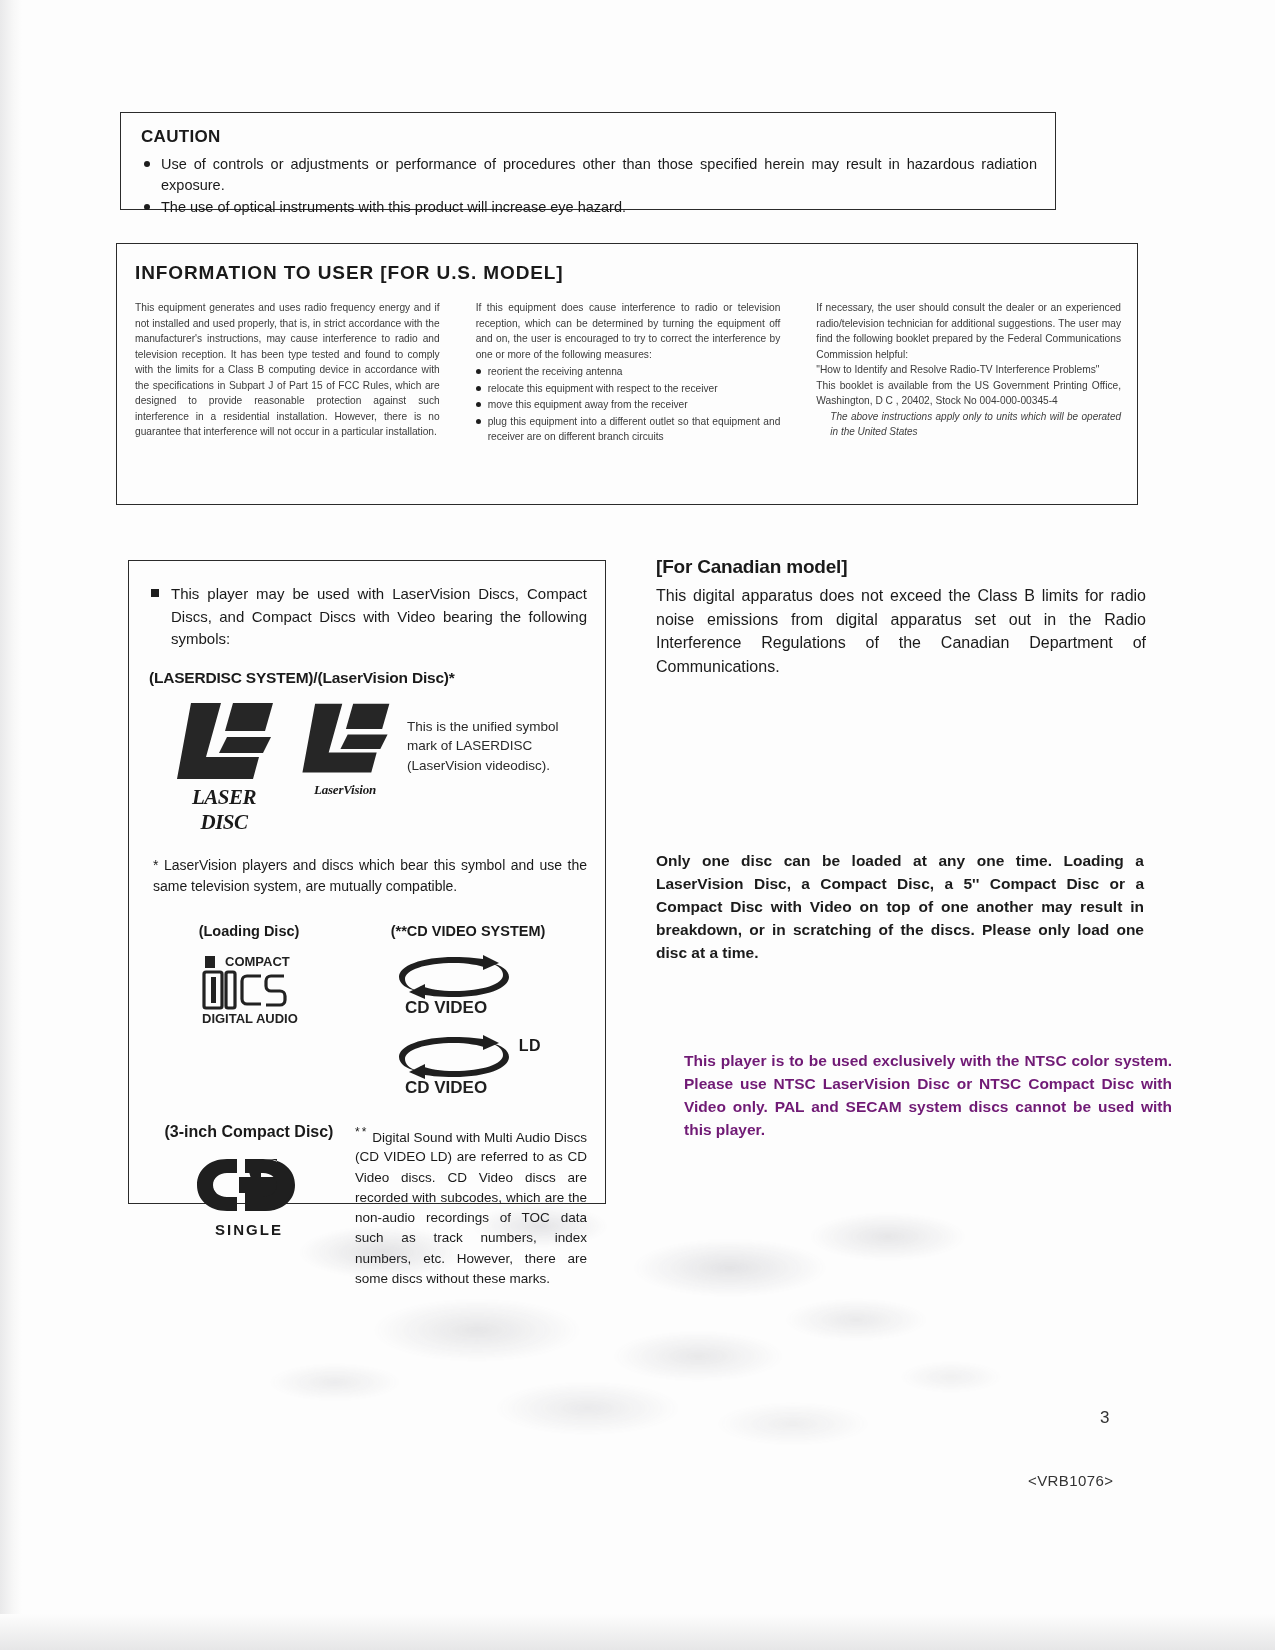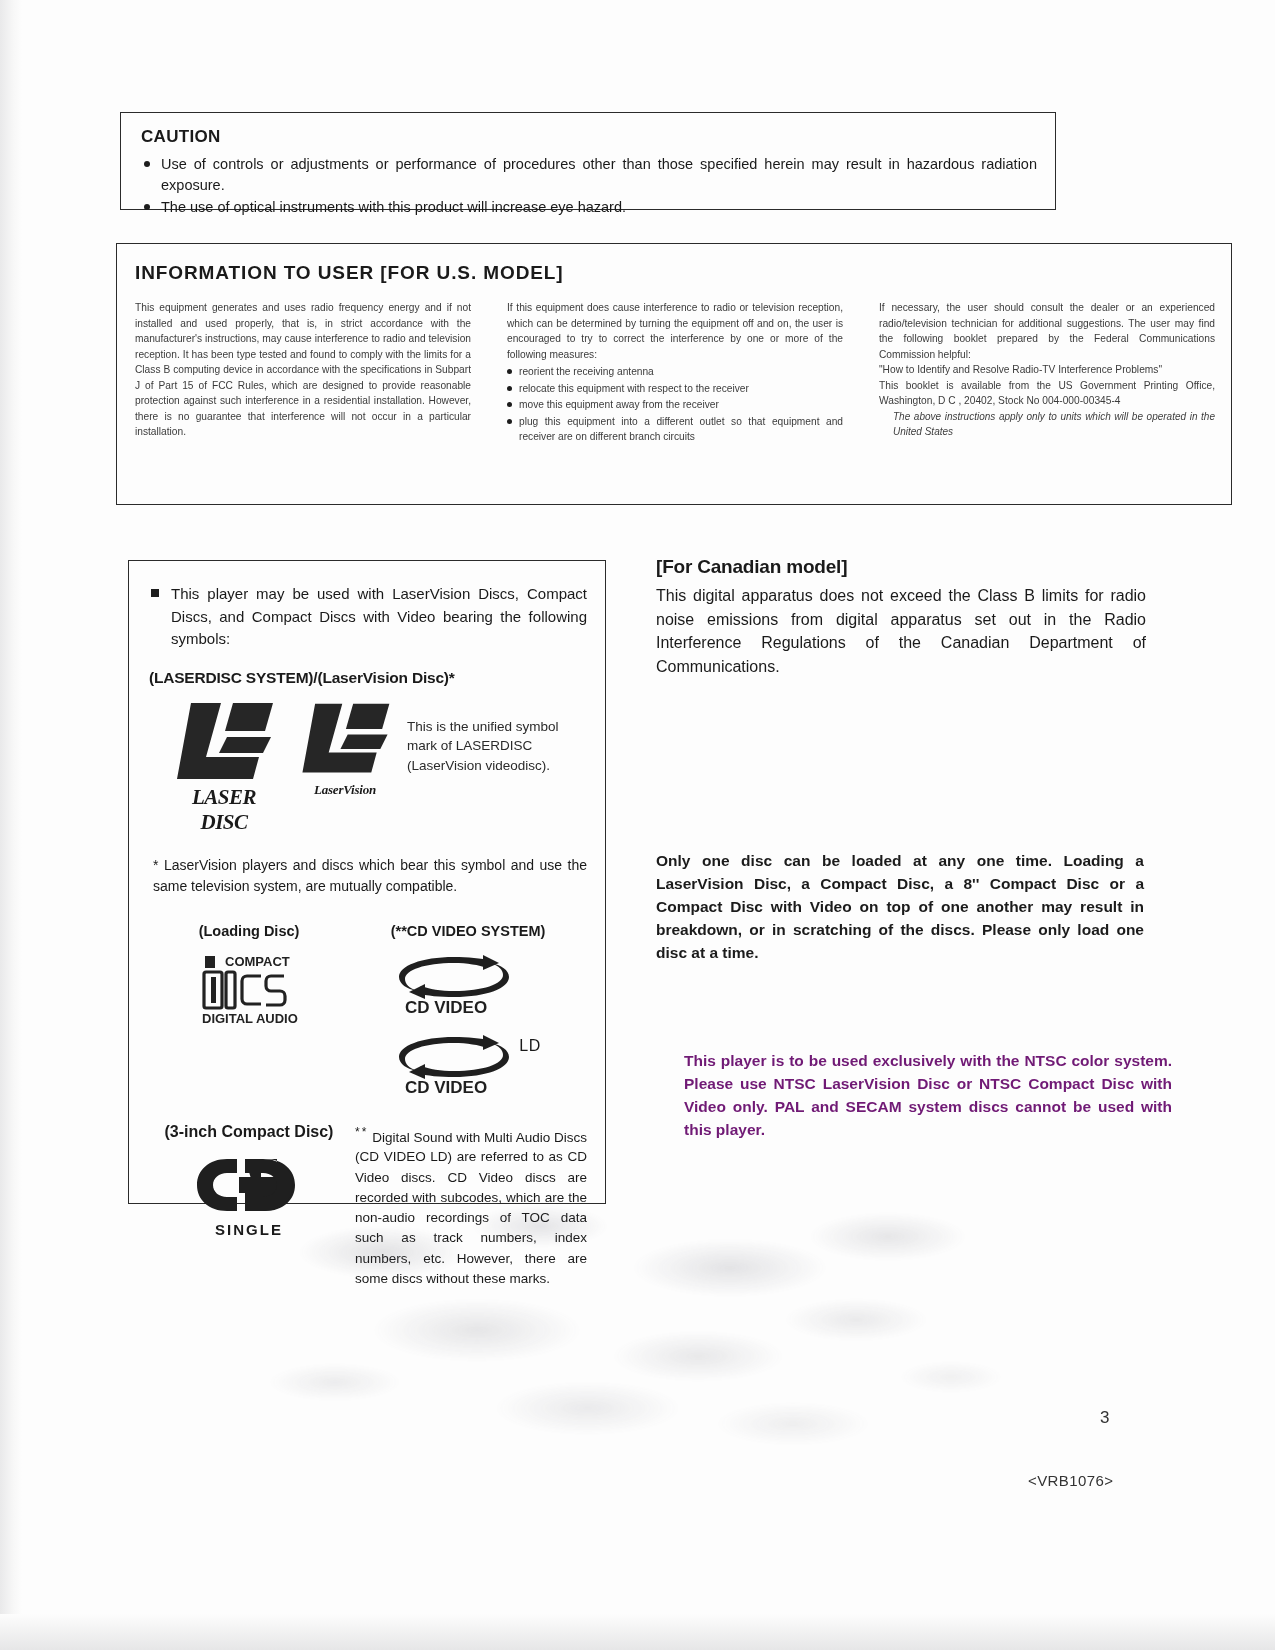--- a/index.html
+++ b/index.html
@@ -87,21 +87,21 @@
     left: 3px; top: 7px;
     width: 6px; height: 6px;
     border-radius: 50%;
     background: #1d1d1d;
   }
 
   
   #info-box {
     position: absolute;
     left: 116px; top: 243px;
-    width: 1116px; height: 262px;
+    width: 1022px; height: 262px;
     border: 1.5px solid #2b2b2b;
     box-sizing: border-box;
     padding: 18px 16px 0 18px;
   }
   #info-box .info-title {
     font-size: 19px;
     font-weight: bold;
     letter-spacing: .9px;
     margin-bottom: 16px;
   }
@@ -225,21 +225,21 @@
   #cd-logo-left  { width: 200px; display: flex; justify-content: center; }
   #cd-logo-right { flex: 1; }
   .cdv-logo-wrap {
     display: flex;
     align-items: center;
     justify-content: center;
     margin-bottom: 18px;
   }
   .cdv-ld-text {
     font-size: 16px;
-    font-weight: normal;
+    font-weight: bold;
     margin-left: 6px;
     align-self: flex-start;
     padding-top: 4px;
     letter-spacing: .5px;
   }
 
   
   #three-inch-row { display: flex; margin-top: 10px; }
   #three-inch-left { width: 200px; }
   #three-inch-left .ti-label {
@@ -493,21 +493,21 @@
       </div>
     </div>
 
   </div>
 
   <div id="canadian-block">
     <div class="cb-title">[For Canadian model]</div>
     <div class="cb-body">This digital apparatus does not exceed the Class B limits for radio noise emissions from digital apparatus set out in the Radio Interference Regulations of the Canadian Department of Communications.</div>
   </div>
 
-  <div id="loading-block">Only one disc can be loaded at any one time. Loading a LaserVision Disc, a Compact Disc, a 8'' Compact Disc or a Compact Disc with Video on top of one another may result in breakdown, or in scratching of the discs. Please only load one disc at a time.</div>
+  <div id="loading-block">Only one disc can be loaded at any one time. Loading a LaserVision Disc, a Compact Disc, a 5'' Compact Disc or a Compact Disc with Video on top of one another may result in breakdown, or in scratching of the discs. Please only load one disc at a time.</div>
 
   <div id="ntsc-block">This player is to be used exclusively with the NTSC color system. Please use NTSC LaserVision Disc or NTSC Compact Disc with Video only. PAL and SECAM system discs cannot be used with this player.</div>
 
   <div id="page-number">3</div>
   <div id="doc-code">&lt;VRB1076&gt;</div>
 
   <div class="scan-smudge"></div>
 
 </div>
 

